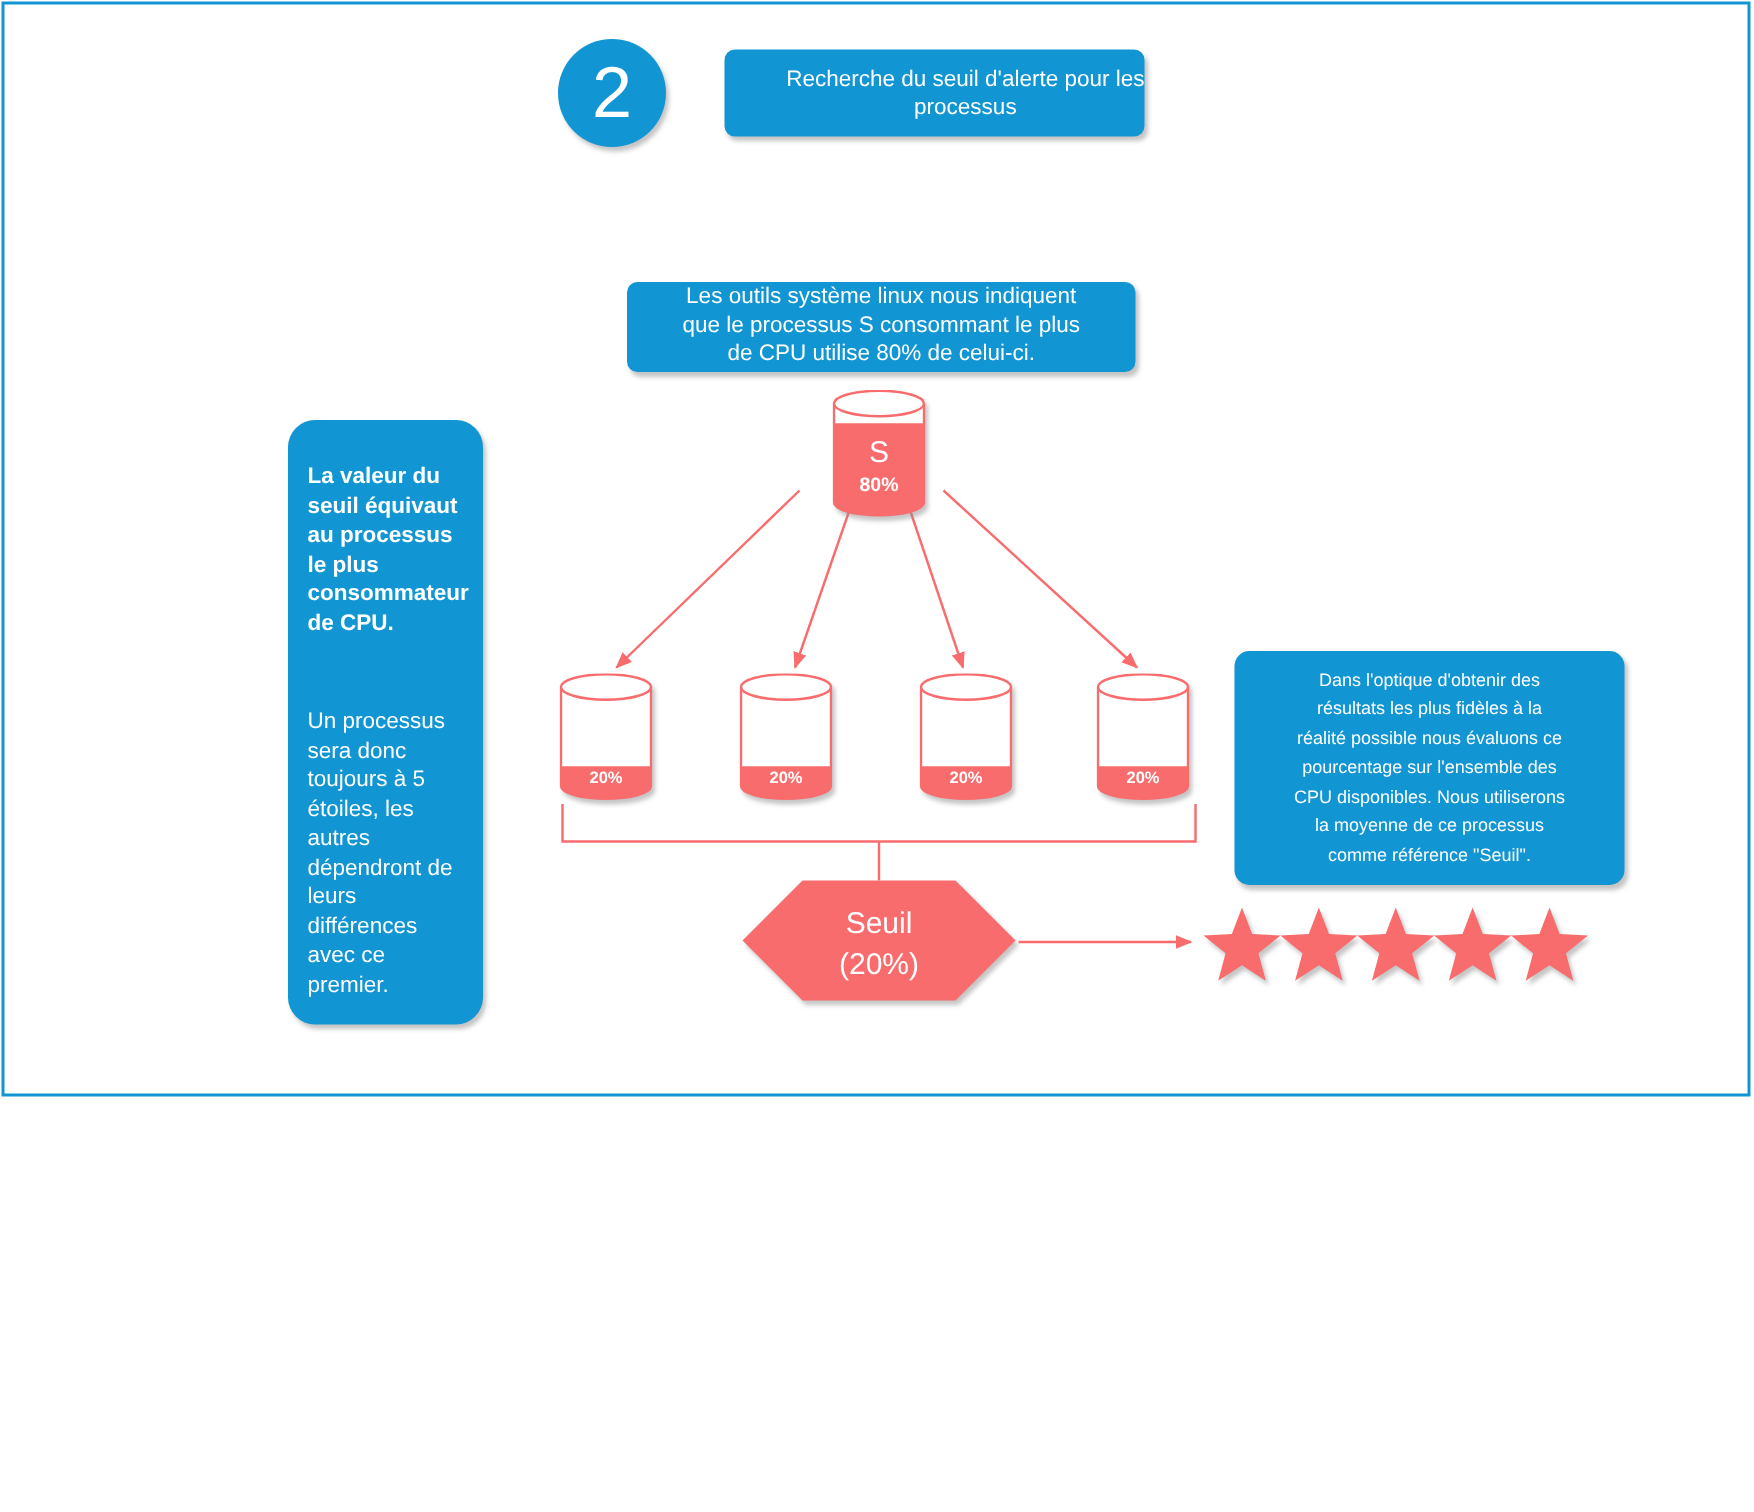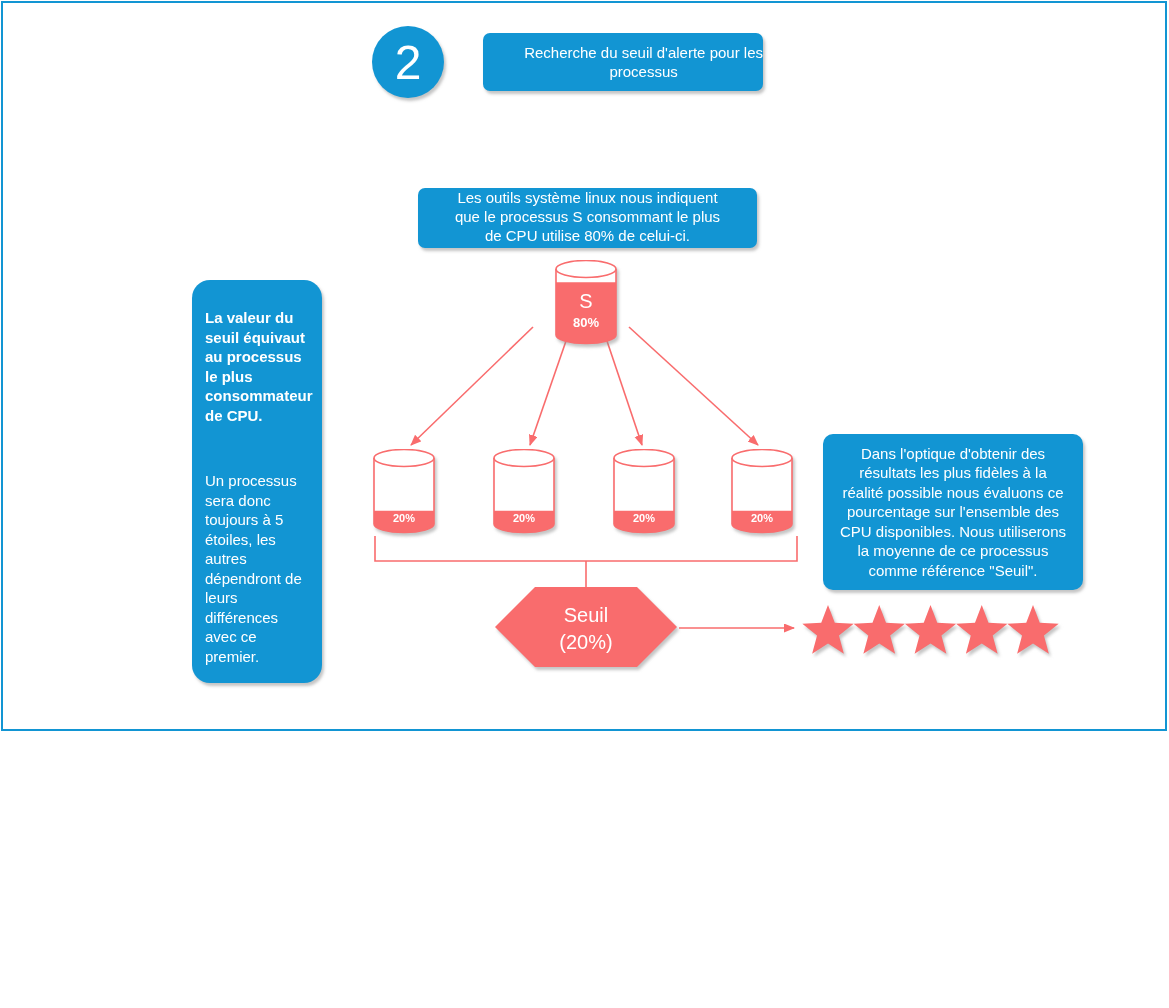--- a/index.html
+++ b/index.html
@@ -24,21 +24,21 @@
                 font-size:15px;line-height:19px;}
   .top-note{left:418px;top:188px;width:339px;height:60px;border-radius:7px;
             display:flex;align-items:flex-start;justify-content:center;
             font-size:15px;line-height:19px;}
   .left-note{left:192px;top:280px;width:130px;height:403px;border-radius:18px;
              text-align:left;padding:28px 10px 20px 13px;font-size:15px;line-height:19.5px;}
   .left-note .p2{margin-top:46px;font-weight:400;}
   .left-note .p1{font-weight:bold;}
   .right-note{left:823px;top:434px;width:260px;height:156px;border-radius:10px;
               display:flex;align-items:center;justify-content:center;
-              font-size:15px;line-height:19.5px;padding:6px 8px;}
+              font-size:12px;line-height:19.5px;padding:6px 8px;}
   svg text{font-family:"Liberation Sans",sans-serif;fill:#fff;text-anchor:middle;}
   .stroke-salmon{stroke:var(--salmon);fill:none;stroke-width:1.6;}
   .fill-salmon{fill:var(--salmon);}
   .fill-white{fill:#ffffff;}
   .cyl-label{font-size:20px;}
   .cyl-usage{font-size:13px;font-weight:bold;}
   .cyl-usage-sm{font-size:11px;font-weight:bold;}
   .hex-text{font-size:20px;}
   .connectors{pointer-events:none;}
 </style>

